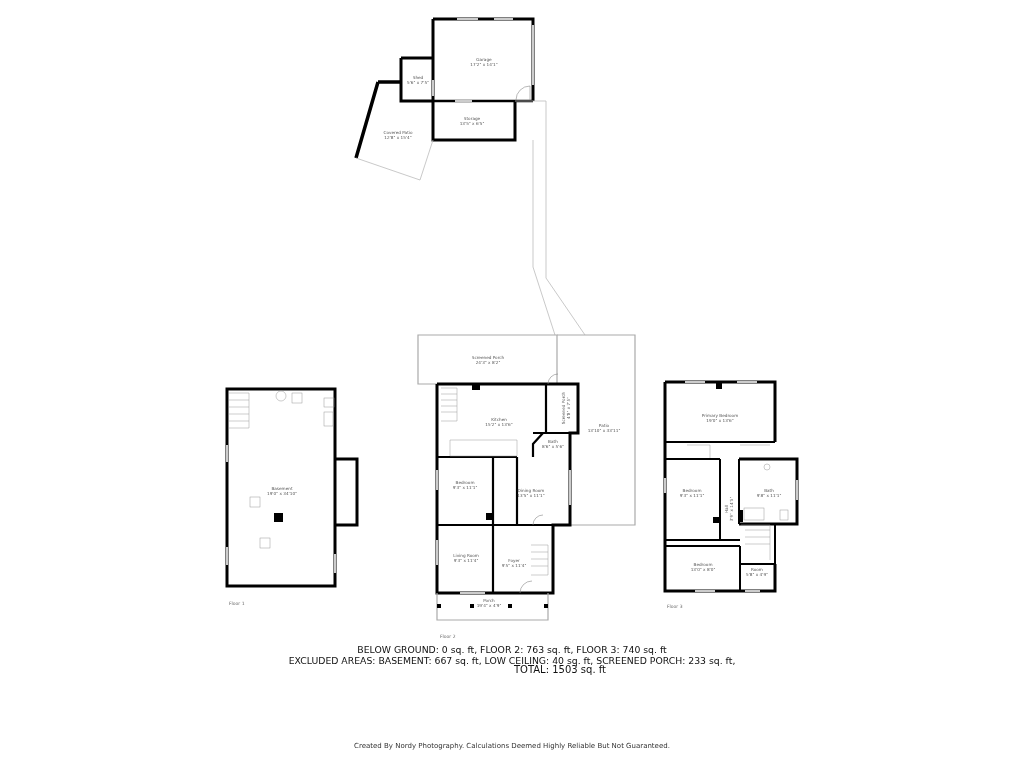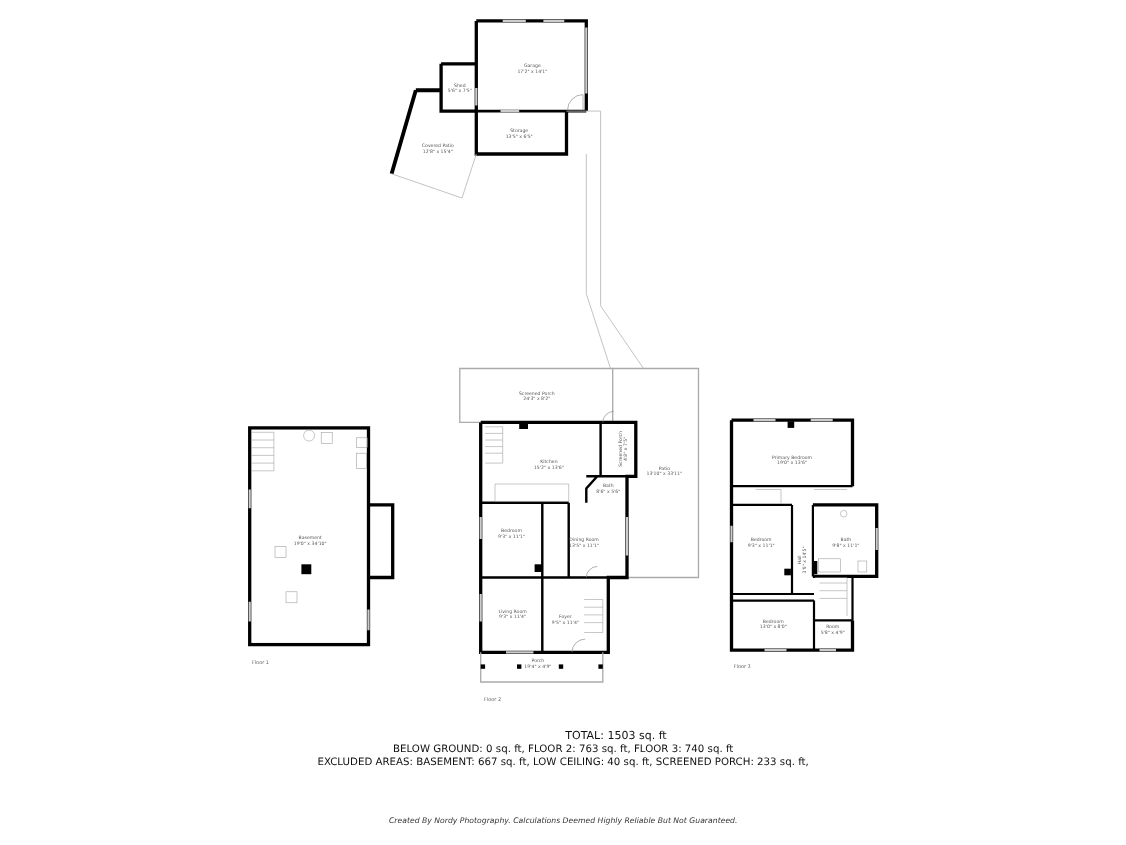--- a/index.html
+++ b/index.html
@@ -3,21 +3,21 @@
 <meta charset="utf-8">
 <style>
   html, body { margin:0; padding:0; background:#ffffff; }
   body { width:1024px; height:768px; position:relative; overflow:hidden; font-family:"DejaVu Sans", sans-serif; color:#222; }
   #plan { position:absolute; left:0; top:0; width:1024px; height:768px; }
   .lbl { position:absolute; font-size:4.2px; line-height:5px; color:#555; text-align:center; white-space:nowrap; transform:translate(-50%,-50%); }
   .floor-lbl { position:absolute; font-size:4.5px; color:#666; white-space:nowrap; }
   .summary { position:absolute; left:0; width:1024px; text-align:center; }
   .total { top:664px; font-weight:normal; font-size:10px; color:#111;margin-left:48px; }
   .sline { font-size:9.3px; color:#111; line-height:11.3px; }
-  .credit { top:742px; font-size:7px; color:#333;font-style:italic; }
+  .credit { top:742px; font-size:7px; color:#333; }
 </style>
 </head>
 <body>
 
 <svg id="plan" viewBox="0 0 1024 768" xmlns="http://www.w3.org/2000/svg">
   <g fill="none" stroke-linejoin="miter">
 
     <g>
       <path d="M433,19 L533,19 L533,101" stroke="#000" stroke-width="3"></path>
       <path d="M433,19 L433,140 L515,140 L515,101" stroke="#000" stroke-width="3"></path>
@@ -181,17 +181,17 @@
     <div>Bedroom</div>
     <div>13'0" x 8'0"</div>
   </div>
 <div class="lbl" style="left:757px;top:572px">
     <div>Room</div>
     <div>5'8" x 4'9"</div>
   </div>
 <div class="floor-lbl" style="left:667px;top:604px">Floor 3</div>
 
 <div class="summary total">TOTAL: 1503 sq. ft</div>
-<div class="summary" style="top:676px">
+<div class="summary" style="top:644px">
   <div class="sline">BELOW GROUND: 0 sq. ft, FLOOR 2: 763 sq. ft, FLOOR 3: 740 sq. ft</div>
   <div class="sline">EXCLUDED AREAS: BASEMENT: 667 sq. ft, LOW CEILING: 40 sq. ft, SCREENED PORCH: 233 sq. ft,</div>
 </div>
 <div class="summary credit">Created By Nordy Photography. Calculations Deemed Highly Reliable But Not Guaranteed.</div>
 
 </body></html>

